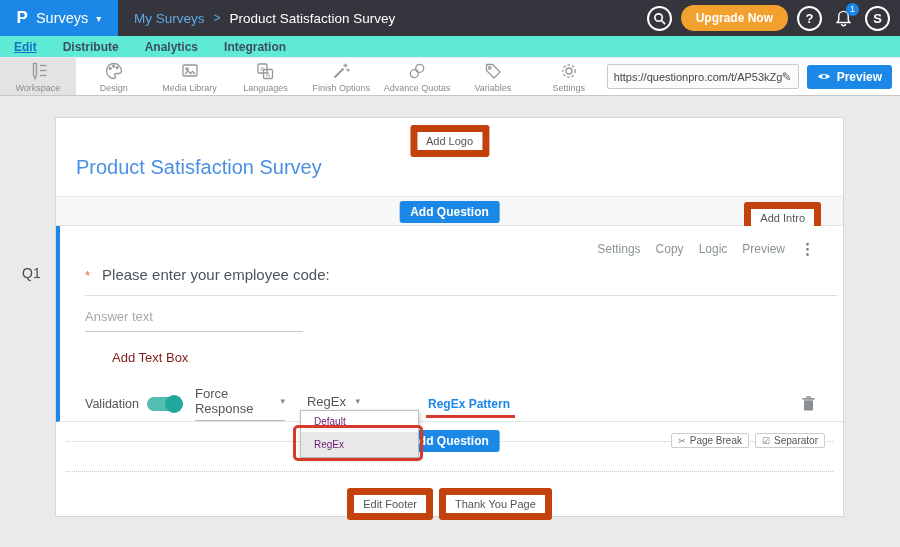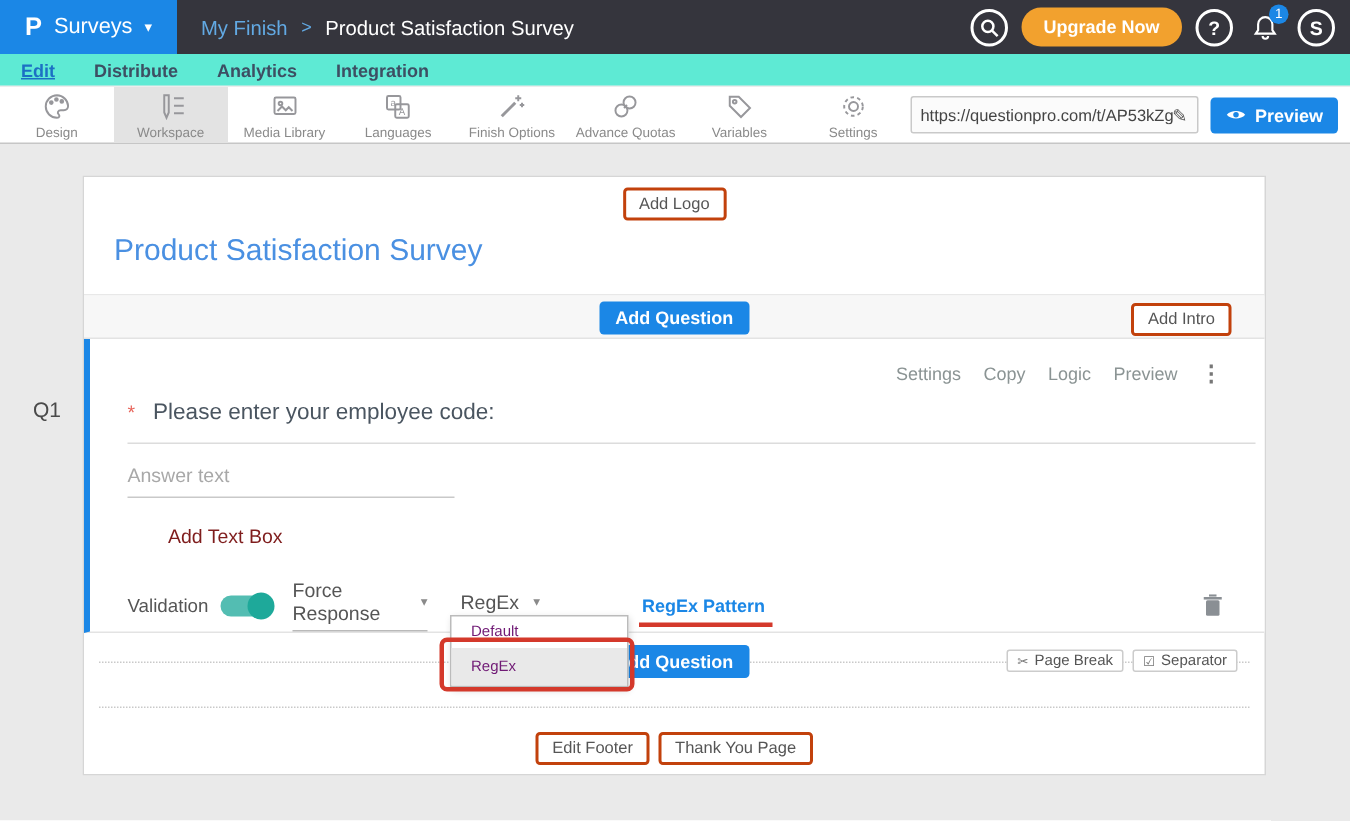--- a/index.html
+++ b/index.html
@@ -41,21 +41,21 @@
   .url-box input { flex:1; min-width:0; border:none; background:transparent; font-size:11px; color:#444; font-family:"Liberation Sans",sans-serif; outline:none; }
   .pencil { color:#555; font-size:12px; cursor:pointer; }
   .preview-btn { background:#1b87e6; color:#fff; font-size:12px; font-weight:bold; border-radius:3px; padding:5px 10px; display:flex; align-items:center; gap:6px; cursor:pointer; }
 
   
   .content { position:relative; height:451px; }
   .qnum { position:absolute; left:22px; top:169px; font-size:14px; color:#4a4a4a; }
   .card { position:absolute; left:55px; top:21px; width:789px; height:400px; background:#fff; border:1px solid #d6d6d6; }
 
   .card-head { position:relative; height:79px; border-bottom:1px solid #e8e8e8; }
-  .btn-plain { background:#fff; border:2px solid #c2410c; border-radius:3px; font-size:11px; color:#555; padding:3px 9px; cursor:pointer; white-space:nowrap; }
+  .btn-plain { background:#fff; border:7px solid #c2410c; border-radius:3px; font-size:11px; color:#555; padding:3px 9px; cursor:pointer; white-space:nowrap; }
   .add-logo { position:absolute; left:50%; transform:translateX(-50%); top:7px; }
   .survey-title { position:absolute; left:20px; top:38px; font-size:20px; color:#4a90e2; cursor:text; }
 
   .add-row { position:relative; height:29px; background:#f7f7f7; border-bottom:1px solid #e3e3e3; }
   .btn-blue { background:#1b87e6; color:#fff; font-size:12px; font-weight:bold; border-radius:3px; padding:4px 11px; cursor:pointer; white-space:nowrap; }
   .add-row .btn-blue { position:absolute; left:50%; transform:translateX(-50%); top:4px; }
   .add-intro { position:absolute; right:22px; top:5px; }
 
   .qblock { position:relative; height:196px; background:#fff; border-left:4px solid #1b87e6; border-bottom:1px solid #e3e3e3; }
   .q-actions { position:absolute; top:14px; right:28px; display:flex; align-items:center; gap:15px; font-size:12px; color:#8b9494; }
@@ -99,21 +99,21 @@
 
 <div class="screen">
 
   <div class="topbar">
     <div class="logo-box">
       <span class="logo-p">P</span>
       <span class="logo-label">Surveys</span>
       <span class="caret-w">▾</span>
     </div>
     <div class="breadcrumb">
-      <span class="bc-parent">My Finish</span>
+      <span class="bc-parent">My Surveys</span>
       <span class="bc-sep">&gt;</span>
       <span class="bc-current">Product Satisfaction Survey</span>
     </div>
     <div class="topbar-right">
       <span class="circle-btn">
         <svg width="13" height="13" viewBox="0 0 14 14">
             <circle cx="6" cy="6" r="4" stroke="#fff" stroke-width="1.8" fill="none"></circle>
             <line x1="9" y1="9" x2="13" y2="13" stroke="#fff" stroke-width="1.8"></line>
           </svg>
       </span>
@@ -131,37 +131,37 @@
   </div>
 
   <div class="navrow">
     <span class="tab active">Edit</span>
     <span class="tab">Distribute</span>
     <span class="tab">Analytics</span>
     <span class="tab">Integration</span>
   </div>
 
   <div class="toolbar">
+    <div class="tool active">
+      <svg width="20" height="20" viewBox="0 0 20 20" fill="none" stroke="#97979b" stroke-width="1.3">
+          <path d="M5.5 2.5 h3 v11.5 l-1.5 3.5 -1.5 -3.5 Z"></path>
+          <line x1="12" y1="4.5" x2="18.5" y2="4.5"></line>
+          <line x1="12" y1="9.5" x2="18.5" y2="9.5"></line>
+          <line x1="12" y1="14.5" x2="18.5" y2="14.5"></line>
+        </svg>
+      <span class="tool-label">Workspace</span>
+    </div>
     <div class="tool">
       <svg width="20" height="20" viewBox="0 0 20 20" fill="none" stroke="#97979b" stroke-width="1.3">
           <path d="M10 2.5 a7.5 7.5 0 1 0 0 15 c1.8 0 2 -1.4 1 -2.4 c-1 -1 -0.2 -2.6 1.4 -2.6 h2.1 c1.8 0 2.8 -1 2.9 -2.8 A7.5 7.5 0 0 0 10 2.5 Z"></path>
           <circle cx="6.2" cy="7.4" r="0.9" fill="#97979b"></circle>
           <circle cx="9.6" cy="5.3" r="0.9" fill="#97979b"></circle>
           <circle cx="13.2" cy="6.6" r="0.9" fill="#97979b"></circle>
         </svg>
       <span class="tool-label">Design</span>
-    </div>
-    <div class="tool active">
-      <svg width="20" height="20" viewBox="0 0 20 20" fill="none" stroke="#97979b" stroke-width="1.3">
-          <path d="M5.5 2.5 h3 v11.5 l-1.5 3.5 -1.5 -3.5 Z"></path>
-          <line x1="12" y1="4.5" x2="18.5" y2="4.5"></line>
-          <line x1="12" y1="9.5" x2="18.5" y2="9.5"></line>
-          <line x1="12" y1="14.5" x2="18.5" y2="14.5"></line>
-        </svg>
-      <span class="tool-label">Workspace</span>
     </div>
     <div class="tool">
       <svg width="20" height="20" viewBox="0 0 20 20" fill="none" stroke="#97979b" stroke-width="1.3">
           <rect x="3" y="4" width="14" height="11" rx="1"></rect>
           <circle cx="7" cy="8" r="1.2"></circle>
           <path d="M5 13 l3 -3 2.5 2.5 2 -2 2.5 2.5"></path>
         </svg>
       <span class="tool-label">Media Library</span>
     </div>
     <div class="tool">

